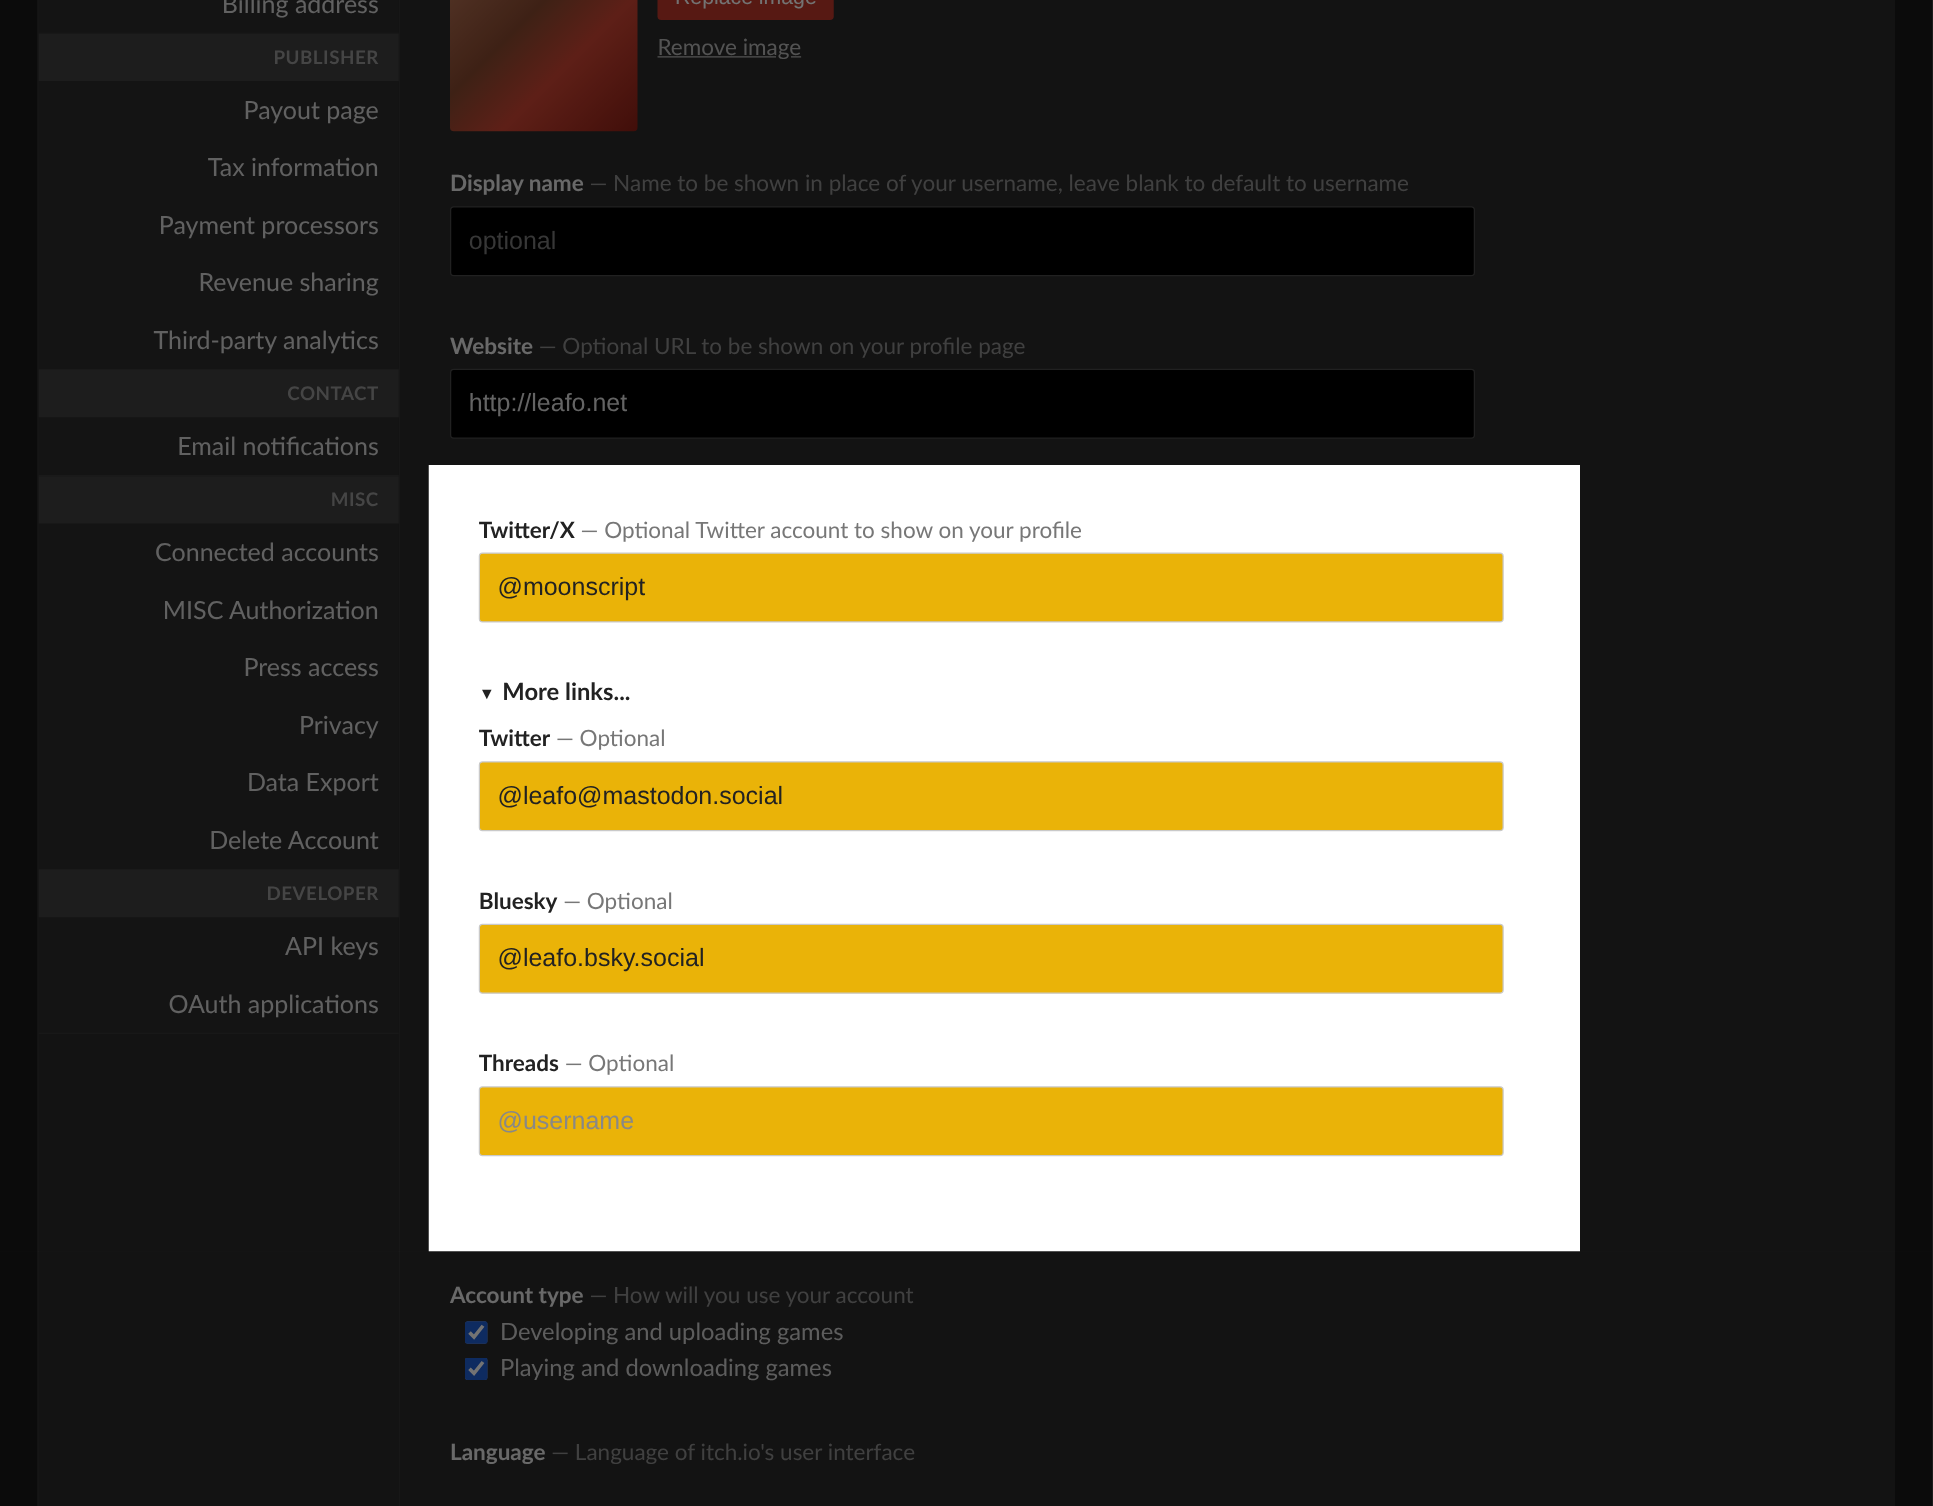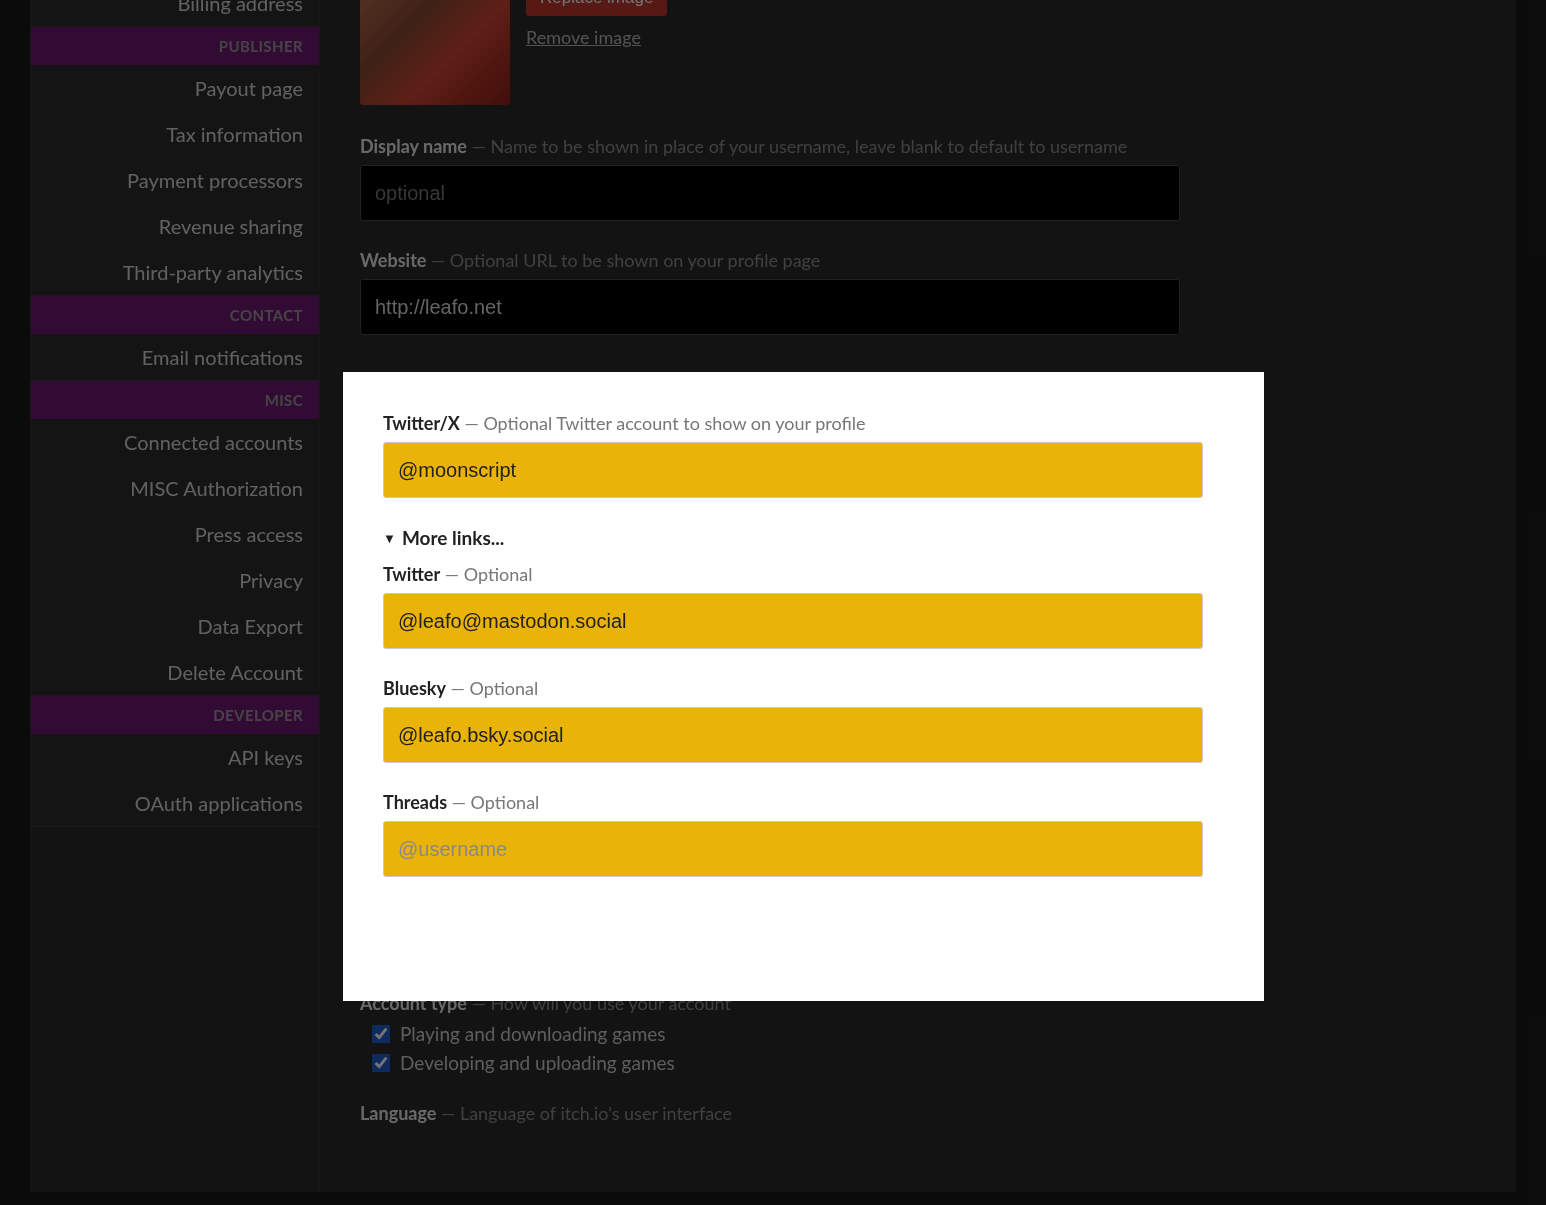--- a/index.html
+++ b/index.html
@@ -31,21 +31,21 @@
   .side-section {
     border-bottom: 1px solid #3a3a3a;
   }
   .side-heading {
     font-size: 15px;
     font-weight: 700;
     color: #9a9a9a;
     text-align: right;
     padding: 10px 16px 10px 0;
     letter-spacing: 0.4px;
-    background: #701a75;
+    background: #404040;
   }
   .side-list {
     background: #2e2e2e;
   }
   .side-item {
     color: #d7d7d7;
     text-align: right;
     padding: 11px 16px 11px 0;
     font-size: 20px;
     cursor: pointer;
@@ -78,21 +78,21 @@
     font-size: 17px;
     border-radius: 3px;
     cursor: pointer;
   }
   .link-remove {
     color: #b9b9b9;
     text-decoration: underline;
     font-size: 18px;
     cursor: pointer;
   }
-  .field-group { margin-bottom: 28px; }
+  .field-group { margin-bottom: 44px; }
   .field-label {
     font-size: 18px;
     color: #cfcfcf;
     margin-bottom: 8px;
   }
   .field-label strong { color: #e8e8e8; font-weight: 700; }
   .field-label .hint { color: #8f8f8f; }
   .field-input {
     width: 820px;
     height: 56px;
@@ -243,25 +243,25 @@
     </div>
 
     <div style="height:629px"></div>
 
     <div class="field-group">
       <div class="field-label">
         <strong>Account type</strong><span class="hint"> — How will you use your account</span>
       </div>
       <div class="check-row">
         <input type="checkbox" class="checkbox" checked="" style="">
-        <span>Playing and downloading games</span>
+        <span>Developing and uploading games</span>
       </div>
       <div class="check-row">
         <input type="checkbox" class="checkbox" checked="" style="">
-        <span>Developing and uploading games</span>
+        <span>Playing and downloading games</span>
       </div>
     </div>
 
     <div class="field-group">
       <div class="field-label">
         <strong>Language</strong><span class="hint"> — Language of itch.io's user interface</span>
       </div>
     </div>
 
   </div>

